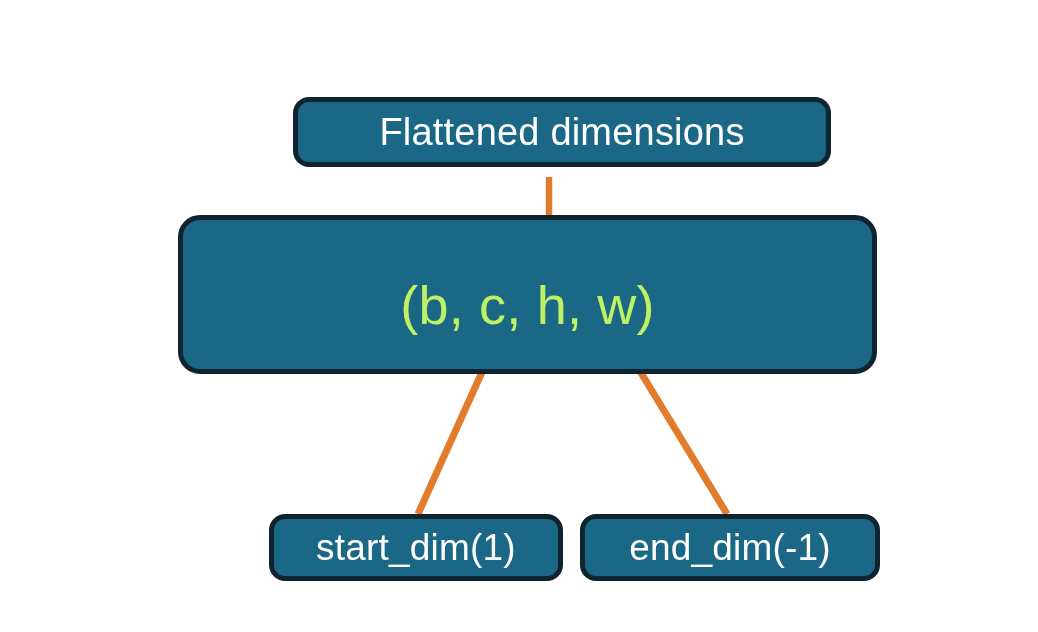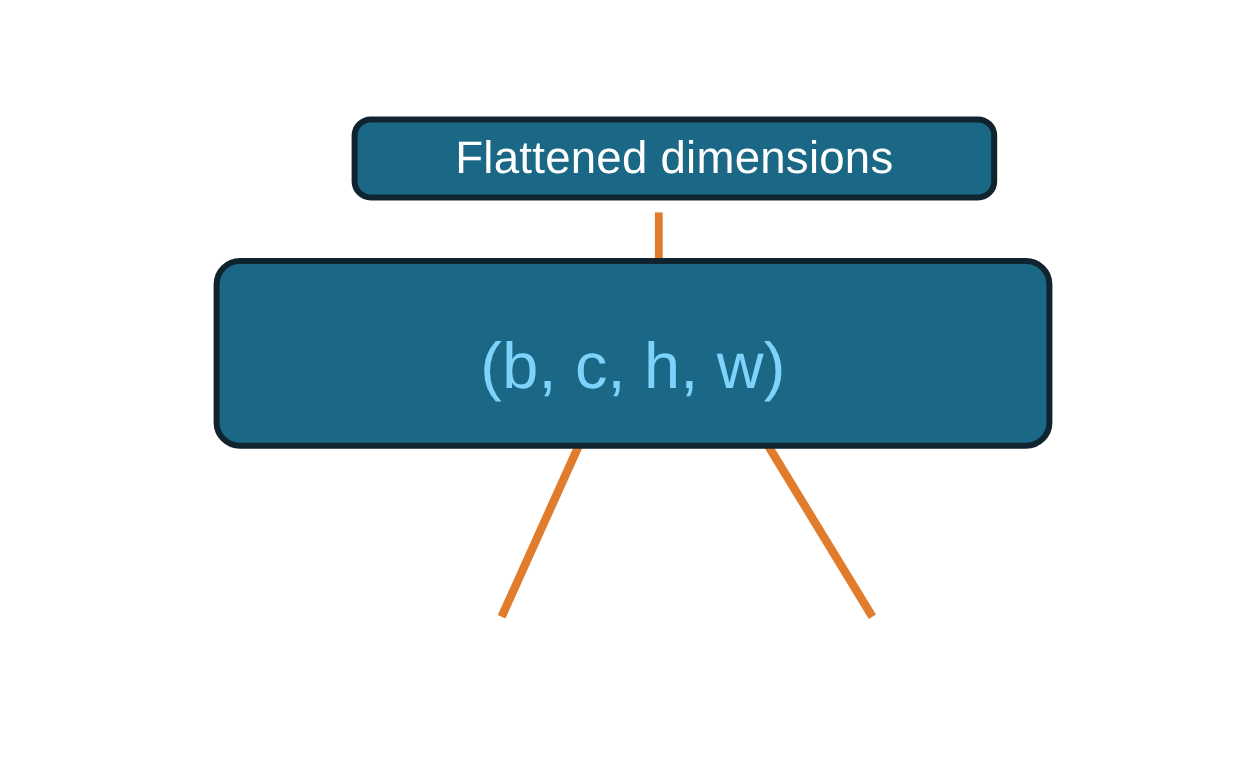--- a/index.html
+++ b/index.html
@@ -51,21 +51,21 @@
   #box-shape {
     left: 178px;
     top: 215px;
     width: 699px;
     height: 159px;
     border-radius: 22px;
     font-size: 0;
   }
   #shape-label {
     font-size: 54px;
-    color: #7dd3fc;
+    color: #bef264;
     position: absolute;
     left: 0;
     right: 0;
     top: 58px;
     text-align: center;
     line-height: 1;
   }
   #box-start-dim {
     left: 269px;
     top: 514px;
@@ -112,15 +112,21 @@
   </svg>
 
   <div class="node-box" id="box-flattened">
     <span>Flattened dimensions</span>
   </div>
 
   <div class="node-box" id="box-shape">
     <span id="shape-label">(b, c, h, w)</span>
   </div>
 
+  <div class="node-box" id="box-start-dim">
+    <span>start_dim(1)</span>
+  </div>
 
+  <div class="node-box" id="box-end-dim">
+    <span>end_dim(-1)</span>
+  </div>
 
 </div>
 
 </body></html>

